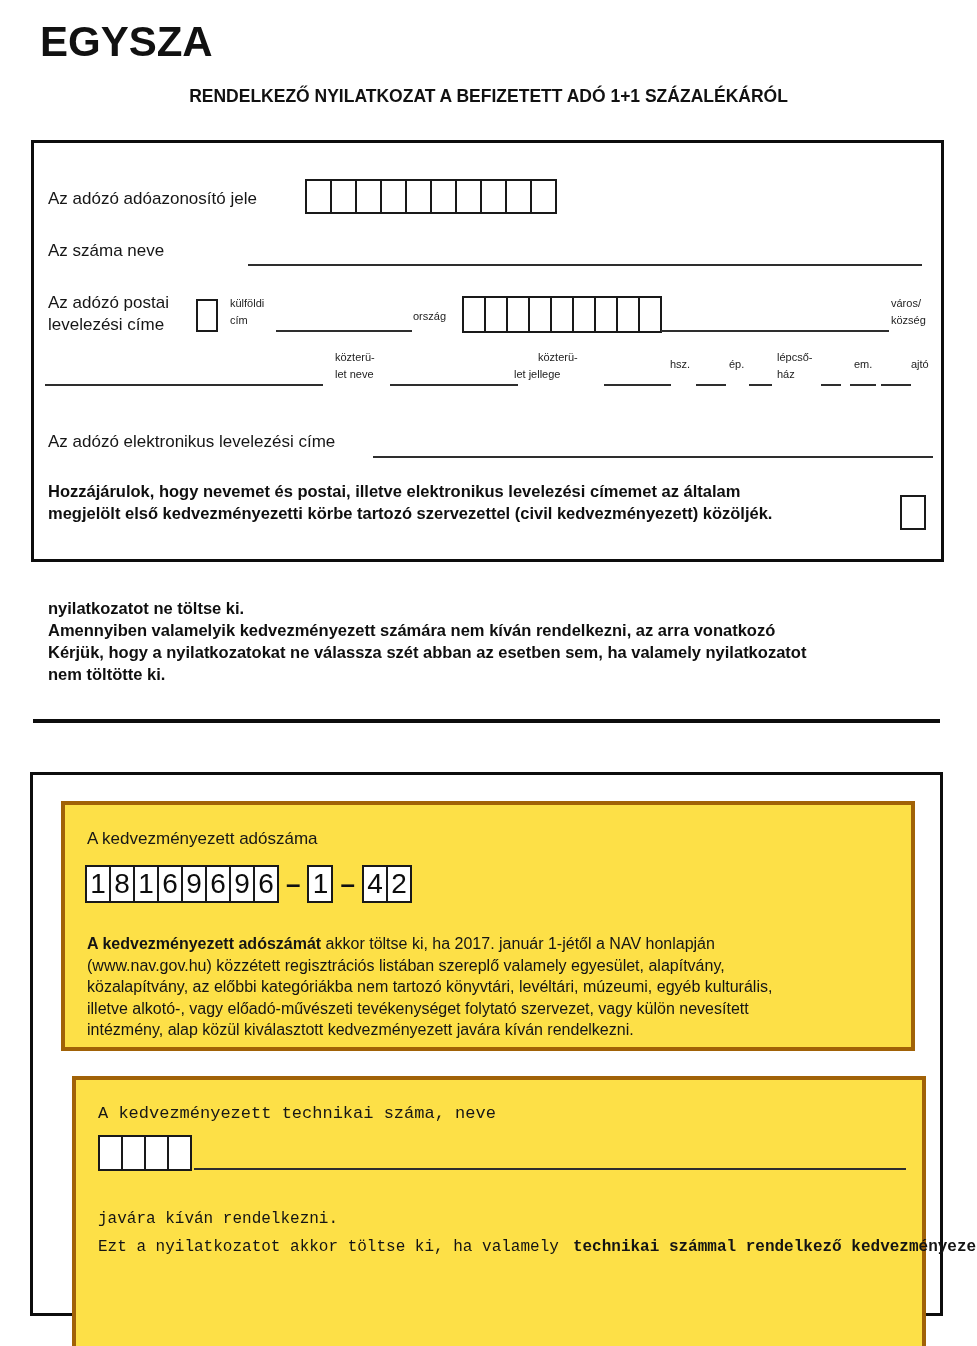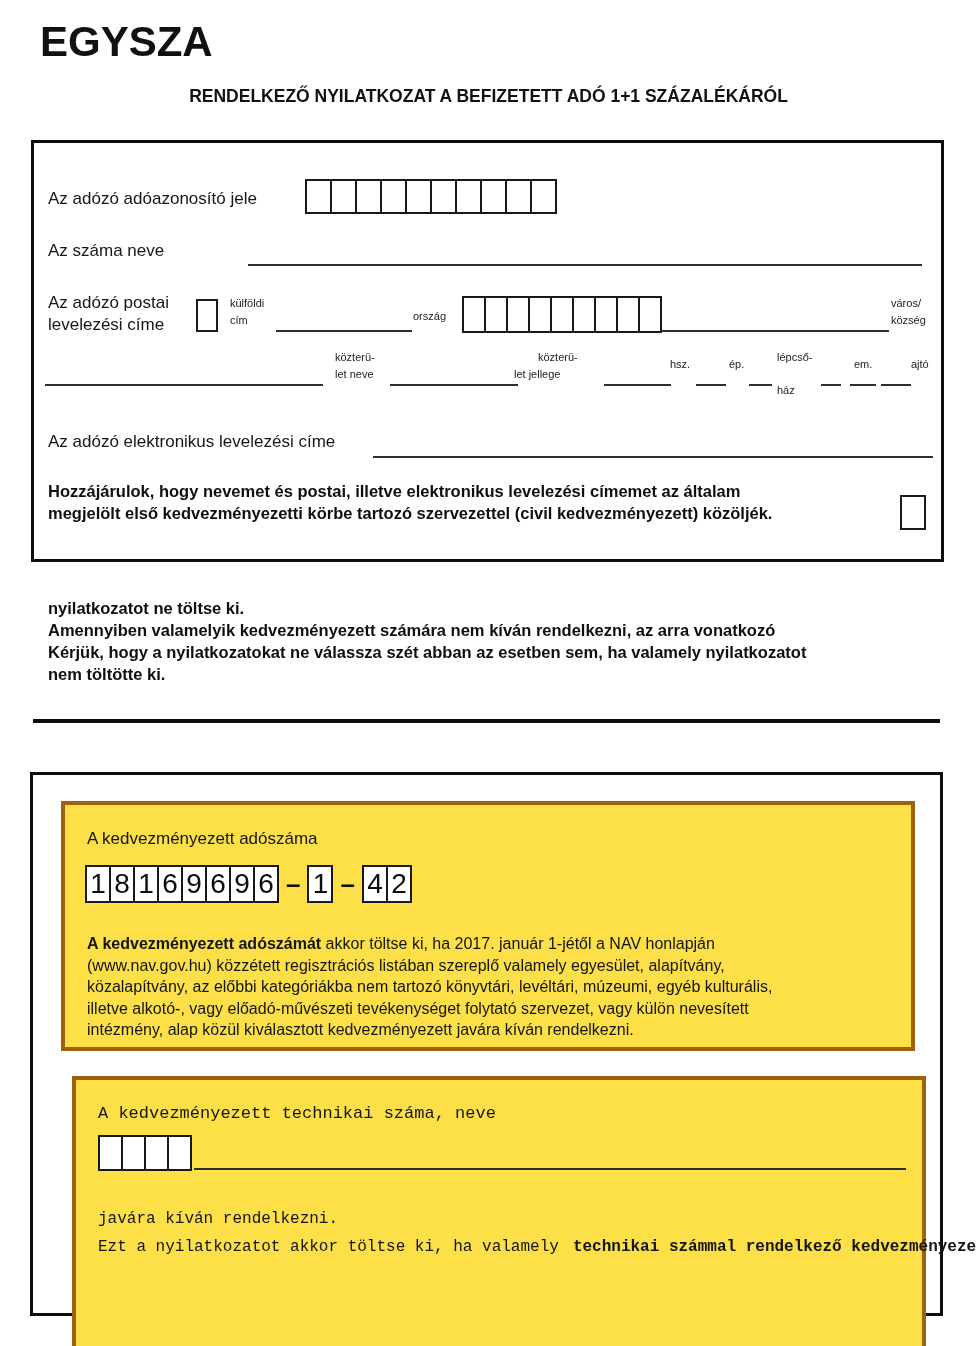--- a/index.html
+++ b/index.html
@@ -103,21 +103,21 @@
     <div class="abs sm" style="left:301px; top:223px;">let neve</div>
     <div class="abs uline" style="left:356px; top:241px; width:128px;"></div>
     <div class="abs sm" style="left:504px; top:206px;">közterü-</div>
     <div class="abs sm" style="left:480px; top:223px;">let jellege</div>
     <div class="abs uline" style="left:570px; top:241px; width:67px;"></div>
     <div class="abs sm" style="left:636px; top:213px;">hsz.</div>
     <div class="abs uline" style="left:662px; top:241px; width:30px;"></div>
     <div class="abs sm" style="left:695px; top:213px;">ép.</div>
     <div class="abs uline" style="left:715px; top:241px; width:23px;"></div>
     <div class="abs sm" style="left:743px; top:206px;">lépcső-</div>
-    <div class="abs sm" style="left:743px; top:223px;margin-top:16px;">ház</div>
+    <div class="abs sm" style="left:743px; top:223px;">ház</div>
     <div class="abs uline" style="left:787px; top:241px; width:20px;"></div>
     <div class="abs sm" style="left:820px; top:213px;">em.</div>
     <div class="abs uline" style="left:816px; top:241px; width:26px;"></div>
     <div class="abs sm" style="left:877px; top:213px;">ajtó</div>
     <div class="abs uline" style="left:847px; top:241px; width:30px;"></div>
 
     <div class="abs lbl" style="left:14px; top:289px;">Az adózó elektronikus levelezési címe</div>
     <div class="abs uline" style="left:339px; top:313px; width:560px;"></div>
 
     <div class="abs par b" style="left:14px; top:337px;">

